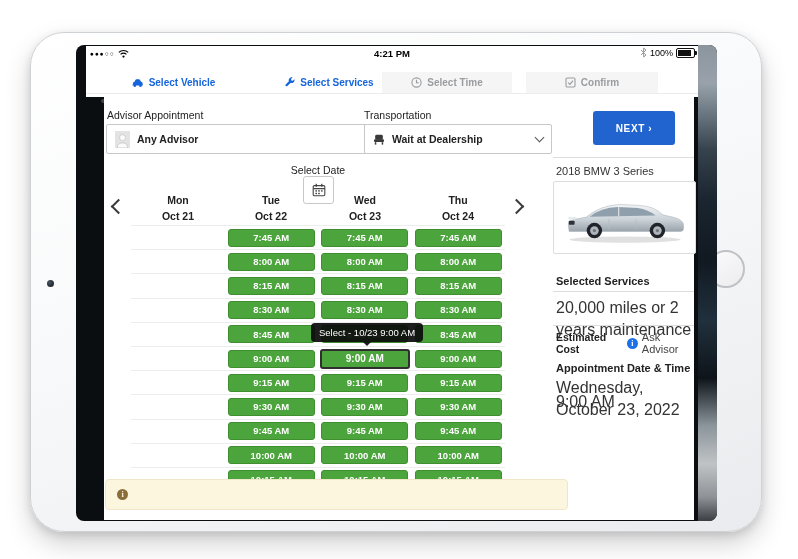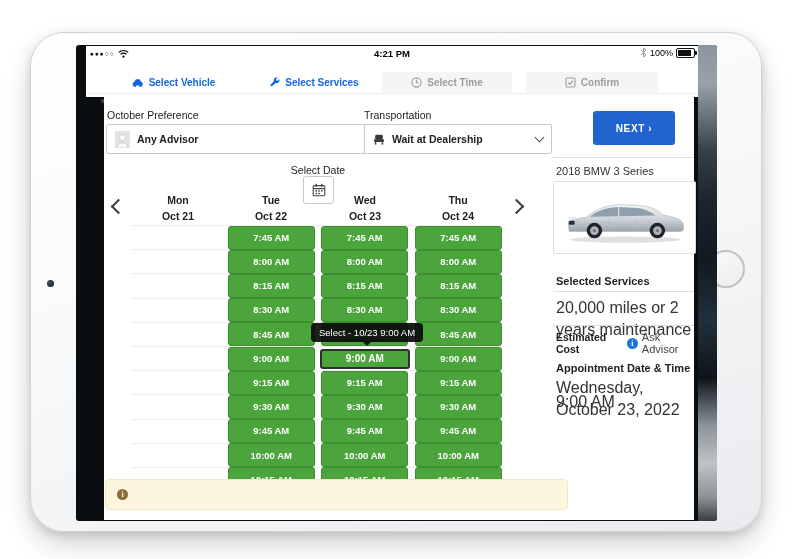--- a/index.html
+++ b/index.html
@@ -7,21 +7,21 @@
          font-family:"Liberation Sans","DejaVu Sans",sans-serif;-webkit-font-smoothing:antialiased;}
   
   .ipad{position:absolute;left:30px;top:32px;width:730px;height:498px;border-radius:34px;
         background:linear-gradient(160deg,#ffffff 0%,#f8f9fa 45%,#e9ebee 100%);
         border:1px solid #cfd2d5;box-shadow:0 12px 26px rgba(0,0,0,.18),0 3px 8px rgba(0,0,0,.12);}
   .camera{position:absolute;left:16px;top:247px;width:7px;height:7px;border-radius:50%;
           background:radial-gradient(circle at 35% 35%,#46525c,#10151a);}
   .home-btn{position:absolute;right:16px;top:217px;width:34px;height:34px;border-radius:50%;
             border:2px solid #bfc2c5;background:linear-gradient(145deg,#fbfbfc,#ececee);}
   .screen{position:absolute;left:45px;top:12px;width:641px;height:476px;background:#0b0e11;
-          border-radius:3px;overflow:hidden;}
+          border-radius:8px;overflow:hidden;}
   
   .photo-left{position:absolute;left:0;top:0;width:29px;height:100%;
      background:linear-gradient(180deg,#1b232a 0%,#27353f 10%,#3f5c6d 22%,#30506 34%,#30506a 34%,#1d3342 48%,#111a22 62%,#07090d 78%,#04060a 100%);}
   .photo-right{position:absolute;right:0;top:0;width:19px;height:100%;
      background:linear-gradient(180deg,#8b959e 0%,#99a2aa 8%,#6d7a83 14%,#36424c 22%,#1b2630 32%,#111921 45%,#20303c 58%,#0e141a 70%,#8b959c 80%,#c0c3c5 88%,#8e9296 95%,#3b3f43 100%);}
   
   .app-header{position:absolute;left:10px;top:1px;width:612px;height:51px;background:#fff;z-index:2;}
   .status-bar{position:relative;height:14px;display:flex;align-items:center;padding:1px 4px 0 4px;box-sizing:border-box;}
   .sig-dots{font-size:6.5px;letter-spacing:1px;color:#000;}
   .clock-text{position:absolute;left:0;right:0;text-align:center;font-size:9.5px;font-weight:700;color:#000;}
@@ -54,21 +54,21 @@
   .sb-divider{position:absolute;left:449px;width:141px;height:0;border-top:1px solid #ddd;}
   .select-date-label{position:absolute;left:154px;top:67px;width:120px;text-align:center;font-size:10.5px;color:#222;}
   .cal-btn{position:absolute;left:199px;top:79px;width:29px;height:26px;border:1px solid #c9c9c9;border-radius:3px;
            background:#fff;display:flex;align-items:center;justify-content:center;cursor:pointer;}
   .week-nav{position:absolute;top:101px;width:16px;height:16px;display:flex;align-items:center;justify-content:center;cursor:pointer;}
   .day-col{position:absolute;top:95px;width:94px;text-align:center;line-height:1.55;}
   .day-col .dn,.day-col .dd{font-size:10.5px;font-weight:700;color:#222;display:block;}
   .grid{position:absolute;left:27px;top:128px;width:374px;}
   .slot-row{display:flex;height:24.2px;border-top:1px solid #ededed;box-sizing:border-box;}
   .slot-cell{flex:0 0 93.5px;display:flex;align-items:center;justify-content:center;}
-  .slot-btn{width:87px;height:24px;background:#4ca43c;border:1px solid #3f8f31;border-radius:3px;color:#fff;
+  .slot-btn{width:87px;height:18px;background:#4ca43c;border:1px solid #3f8f31;border-radius:3px;color:#fff;
             font-family:inherit;font-size:9.5px;font-weight:600;line-height:1;cursor:pointer;padding:0;}
   .slot-btn.selected{border:2px solid #2f2f2f;height:20px;width:90px;font-size:10px;font-weight:800;}
   .tooltip{position:absolute;left:207px;top:226px;background:rgba(12,12,12,.93);color:#fff;font-size:9.5px;
            padding:4px 8px;border-radius:4px;z-index:5;white-space:nowrap;}
   .tooltip:after{content:"";position:absolute;left:50%;bottom:-4px;margin-left:-4px;border-left:4px solid transparent;
            border-right:4px solid transparent;border-top:4px solid rgba(12,12,12,.93);}
   .notice{position:absolute;left:1px;top:382px;width:463px;height:31px;background:#fcf6df;border:1px solid #f0e7c8;
           border-radius:4px;display:flex;align-items:center;gap:6px;padding:0 11px;box-sizing:border-box;z-index:6;}
   .notice .txt{font-size:9.5px;color:#8a6d3b;}
   .ico-circle{display:inline-flex;align-items:center;justify-content:center;width:11px;height:11px;border-radius:50%;
@@ -127,21 +127,21 @@
           <div class="tab active" style="left:25px;width:124px;">
             <span>
               <svg width="13" height="11" viewBox="0 0 12 11">
                   <path d="M1 8.6 L1.6 5.8 Q1.9 4.7 3 4.7 L3.9 2.9 Q4.2 2.3 4.9 2.3 L7.5 2.3 Q8.2 2.3 8.5 2.9 L9.5 4.7 Q10.7 4.7 11 5.8 L11.4 8.6 Z" fill="currentColor"></path>
                   <circle cx="3.3" cy="8.7" r="1.3" fill="currentColor"></circle>
                   <circle cx="9" cy="8.7" r="1.3" fill="currentColor"></circle>
                 </svg>
             </span>
             <span>Select Vehicle</span>
           </div>
-          <div class="tab active" style="left:165px;width:126px;">
+          <div class="tab active" style="left:180px;width:126px;">
             <span>
               <svg width="11" height="11" viewBox="0 0 11 11">
                   <path d="M10.4 2.2 A3 3 0 0 1 6.5 5.9 L3.3 9.1 A1.15 1.15 0 0 1 1.7 7.5 L4.9 4.3 A3 3 0 0 1 8.6 0.4 L7 2 L7.4 3.4 L8.8 3.8 Z" fill="currentColor"></path>
                 </svg>
             </span>
             <span>Select Services</span>
           </div>
           <div class="tab inactive" style="left:296px;width:130px;">
             <span>
               <svg width="11" height="11" viewBox="0 0 11 11">
@@ -161,21 +161,21 @@
             <span>Confirm</span>
           </div>
           <div class="tab-sep"></div>
           <div class="prog-dark"></div>
           <div class="prog-light"></div>
         </div>
       </div>
 
       <div class="main-card">
 
-        <span class="fld-label" style="left:3px;top:12px;">October Preference</span>
+        <span class="fld-label" style="left:3px;top:12px;">Advisor Appointment</span>
         <div class="select" style="left:2px;top:27px;width:281px;">
           <span>
             <svg width="15" height="17" viewBox="0 0 16 18">
                 <rect width="16" height="18" fill="#e3e3e3"></rect>
                 <circle cx="8" cy="7" r="3.2" fill="#fbfbfb" stroke="#c4c4c4" stroke-width="0.8"></circle>
                 <path d="M2.5 18 Q2.5 12.6 8 12.6 Q13.5 12.6 13.5 18 Z" fill="#fbfbfb" stroke="#c4c4c4" stroke-width="0.8"></path>
               </svg>
           </span>
           <span class="val">Any Advisor</span>
           <span class="chev down"></span>

